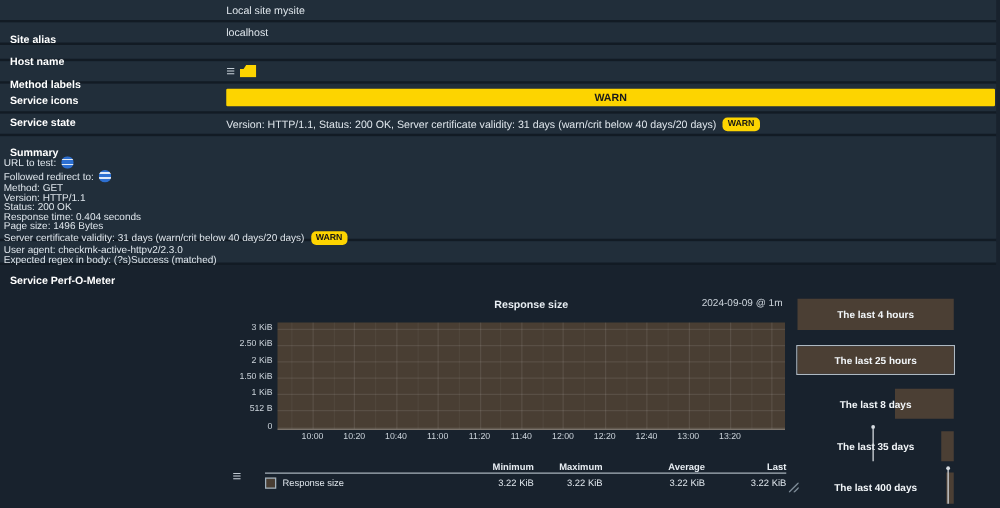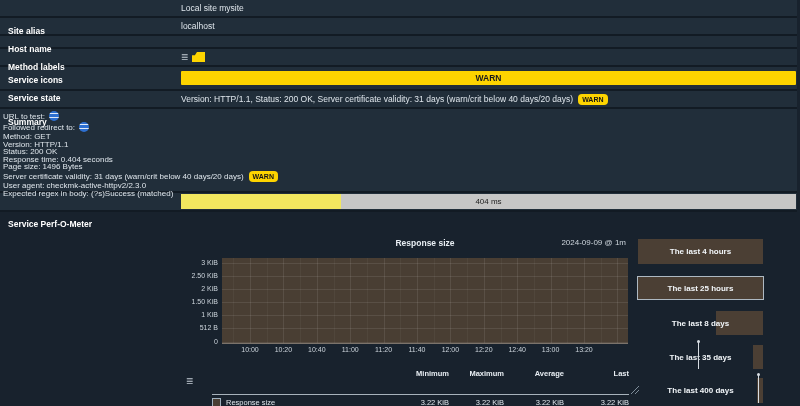--- a/index.html
+++ b/index.html
@@ -17,21 +17,21 @@
   .irow .lab{
     flex:0 0 178px;width:178px;box-sizing:border-box;
     padding-left:8px;border-right:2px solid #121b24;
     color:#ffffff;font-weight:bold;font-size:8.5px;
     display:flex;align-items:center;margin-top:31px;
   }
   .irow .val{
     flex:1;color:#dfe6ec;font-size:8.5px;
     display:flex;align-items:center;padding-left:3px;min-width:0;
   }
-  .irow .val.block{display:block;padding-top:2px;}
+  .irow .val.block{display:block;padding-top:16px;}
   .h16{height:16px}.h11{height:11px}.h22{height:22px}.h82{height:82px}.h17{height:17px}
 
   .badge{
     display:inline-block;background:#fdd400;color:#151515;
     font-size:7px;font-weight:bold;line-height:1;
     padding:2px 4px;border-radius:4px;margin-left:5px;vertical-align:middle;
   }
 
   .state-bar{
     flex:1;height:14px;margin-right:1px;background:#fdd400;border-radius:1px;
@@ -78,25 +78,25 @@
   .gl-v.minor{background:rgba(255,255,255,.045);}
   .ytick{position:absolute;left:160px;width:58px;text-align:right;
     color:#cdd5dc;font-size:7px;}
   .xtick{position:absolute;top:116px;width:34px;text-align:center;
     color:#cdd5dc;font-size:7px;}
 
   
   .legend-burger{position:absolute;left:186px;top:146px;}
   .legend{position:absolute;left:212px;top:139px;width:417px;}
   .legend .hdr{display:flex;font-size:7.5px;font-weight:bold;color:#e8eef3;
-    padding-bottom:16px;border-bottom:1px solid #a7b2bb;}
+    padding-bottom:0;border-bottom:1px solid #a7b2bb;}
   .legend .row{display:flex;font-size:7.5px;color:#dfe6ec;margin-top:3px;align-items:center;}
   .legend .name{flex:1;display:flex;align-items:center;}
   .legend .c{width:55px;text-align:right;}
-  .legend .c.w58{width:60px;}
+  .legend .c.w58{width:82px;}
   .legend .c.w65{width:65px;}
   .swatch{display:inline-block;width:7px;height:7px;background:#493e33;
     border:1px solid #9fb0bd;margin-right:5px;}
   .resize-handle{position:absolute;left:631px;top:156px;width:8px;height:8px;}
 
   
   .previews{position:absolute;left:638px;top:0;width:125px;height:176px;}
   .pv{position:absolute;left:0;width:125px;cursor:pointer;}
   .pv .fillr{position:absolute;right:0;top:0;bottom:0;background:#4b3f34;}
   .pv.sel{outline:1px solid #aeb9c2;}
@@ -161,26 +161,20 @@
         <div class="details-line">Response time: 0.404 seconds</div>
         <div class="details-line">Page size: 1496 Bytes</div>
         <div class="details-line"><span>Server certificate validity: 31 days (warn/crit below 40 days/20 days)</span><span class="badge">WARN</span></div>
         <div class="details-line">User agent: checkmk-active-httpv2/2.3.0</div>
         <div class="details-line">Expected regex in body: (?s)Success (matched)</div>
       </div>
     </div>
 
     <div class="irow h17">
       <div class="lab">Service Perf-O-Meter</div>
-      <div class="val">
-        <div class="perfometer">
-          <div class="fill" id="pm-fill" style="width: 26%;"></div>
-          <div class="pm-label">404 ms</div>
-        </div>
-      </div>
     </div>
 
   </div>
 
   <div class="graph-section">
     <div class="g-title">Response size</div>
     <div class="g-date">2024-09-09 @ 1m</div>
 
     <div class="plot" id="plot">
         <div class="gl-h" style="top: 4.5px;"></div>

